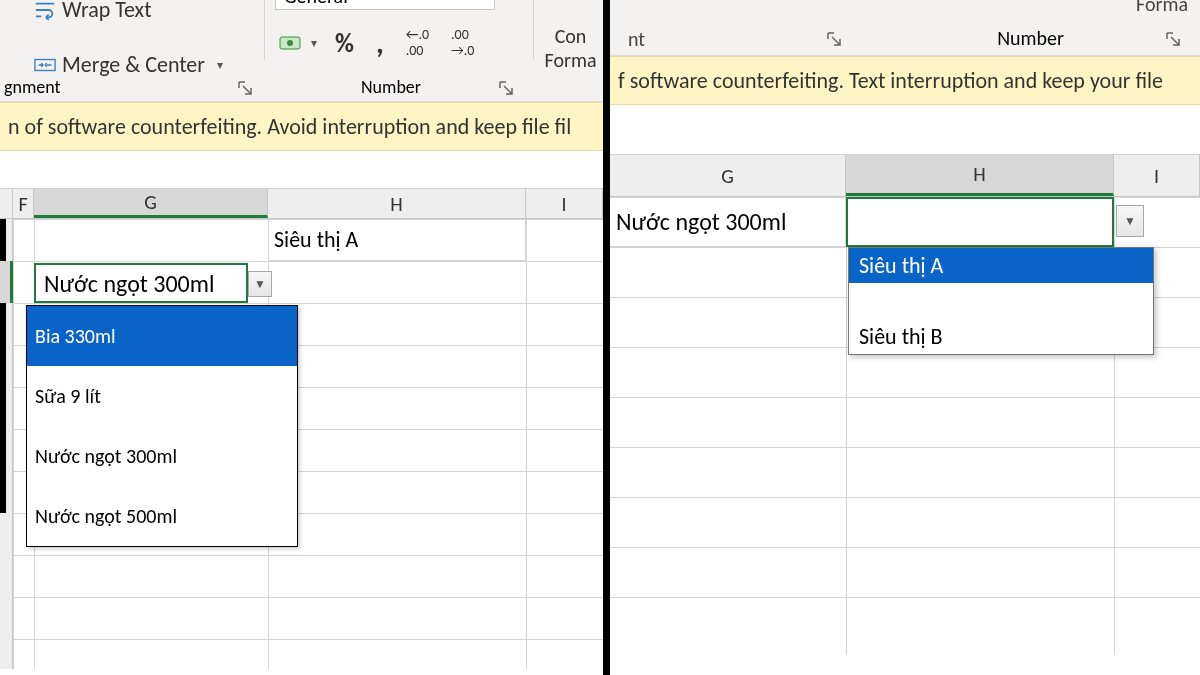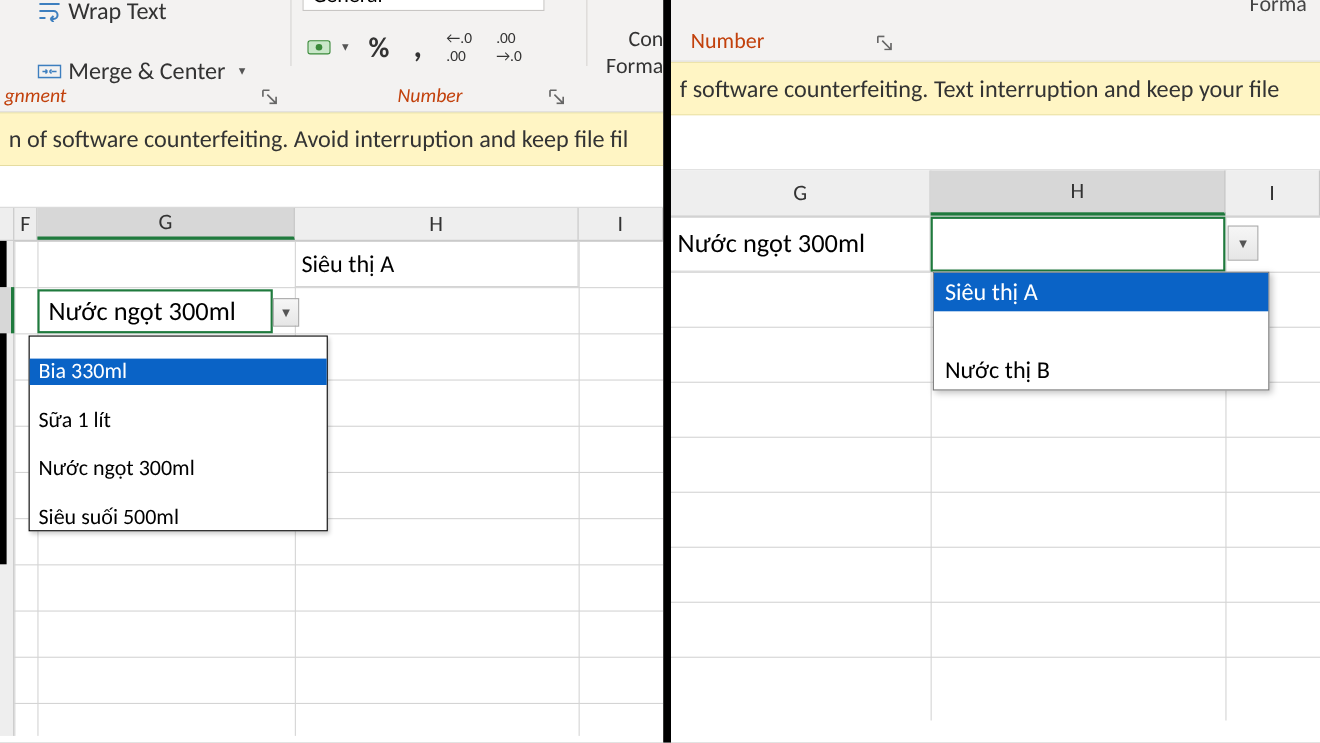--- a/index.html
+++ b/index.html
@@ -38,21 +38,21 @@
     gap: 6px;
     font-size: 22px;
     color: #333;
     padding: 4px 6px;
     cursor: pointer;
   }
   .rb-btn .ic { width: 22px; height: 22px; display: inline-flex; align-items: center; justify-content: center; }
   .group-sep { width: 1px; height: 60px; background: #d6d4d2; margin: 0 4px; }
   .group-label {
     font-size: 18px;
-    color: #c2410c;
+    color: #000000;
     text-align: center;
     padding: 4px 0 6px;
   }
   .group-footer {
     display: flex;
     justify-content: space-between;
     align-items: center;
     padding: 0 6px;
   }
   .launcher {
@@ -113,21 +113,21 @@
     background:linear-gradient(#f6f6f6,#e6e6e6);
     border:1px solid #a8a8a8;
     display:flex; align-items:center; justify-content:center;
     font-size:12px; color:#555;
   }
 
   .dropdown-list {
     position:absolute; background:#fff; border:1px solid #000;
     font-size:20px; box-shadow:2px 2px 4px rgba(0,0,0,0.2);
   }
-  .dropdown-list .opt { padding:0 8px; white-space:nowrap;margin-top:20px; }
+  .dropdown-list .opt { padding:18px 8px; white-space:nowrap; }
   .dropdown-list .opt.sel { background:#0a63c6; color:#fff; }
 
   .dropdown-list2 {
     position:absolute; background:#fff; border:1px solid #767676;
     font-size:22px; box-shadow:2px 2px 6px rgba(0,0,0,0.25);
   }
   .dropdown-list2 .opt { padding:4px 10px; }
   .dropdown-list2 .opt.sel { background:#0a63c6; color:#fff; }
   .dropdown-list2 .gap { height:36px; }
 
@@ -184,28 +184,28 @@
           <span class="rb-btn" style="font-size:14px; line-height:1.1; text-align:left;">
             <span>←.0<br>.00</span>
           </span>
           <span class="rb-btn" style="font-size:14px; line-height:1.1; text-align:left;">
             <span>.00<br>→.0</span>
           </span>
         </div>
       </div>
       <div class="group-sep"></div>
 
-      <div style="flex:1; text-align:right; padding-top:24px;">
+      <div style="flex:1; text-align:center; padding-top:24px;">
         <div style="font-size:20px; color:#333;">
           <div>Con</div>
           <div>Forma</div>
         </div>
       </div>
     </div>
-    <div style="display:flex;font-style:italic;">
+    <div style="display:flex;">
       <div class="group-footer" style="flex:0 0 260px; padding-left:4px;">
         <span class="group-label">gnment</span>
         <span class="launcher">
           <svg width="14" height="14" viewBox="0 0 14 14">
               <path d="M1 1h6M1 1v6M5 5l8 8M13 7v6h-6" stroke="#666" stroke-width="1.5" fill="none"></path>
             </svg>
         </span>
       </div>
       <div style="width:1px;"></div>
       <div class="group-footer" style="flex:0 0 260px; justify-content:center; position:relative;">
@@ -270,35 +270,43 @@
 
     <div class="active-cell" style="left:34px; top:74px; width:214px; height:40px;">
       <span>Nước ngọt 300ml</span>
     </div>
     <div class="dd-handle" style="left:248px; top:82px;">
       <span>▼</span>
     </div>
 
     <div class="dropdown-list" style="left:26px; top:116px; width:272px;">
       <div class="opt sel"><span>Bia 330ml</span></div>
-      <div class="opt"><span>Sữa 1 lít</span></div>
+      <div class="opt"><span>Sữa 9 lít</span></div>
       <div class="opt"><span>Nước ngọt 300ml</span></div>
-      <div class="opt"><span>Siêu suối 500ml</span></div>
+      <div class="opt"><span>Nước ngọt 500ml</span></div>
     </div>
   </div>
 </div>
 
 <div class="divider"></div>
 
 <div class="panel panel-right">
   <div class="ribbon ribbon-right" style="height:56px;">
     <div style="display:flex; justify-content:flex-end; padding:0 12px; margin-top:-8px;">
       <span class="rr-txt">Forma</span>
     </div>
     <div style="display:flex; justify-content:space-between; padding:6px 18px 0;">
+      <div style="display:flex; align-items:center; gap:180px;">
+        <span class="rr-txt">nt</span>
+        <span class="launcher">
+          <svg width="14" height="14" viewBox="0 0 14 14">
+              <path d="M1 1h6M1 1v6M5 5l8 8M13 7v6h-6" stroke="#666" stroke-width="1.5" fill="none"></path>
+            </svg>
+        </span>
+      </div>
       <div style="display:flex; align-items:center; gap:100px;">
         <span class="group-label" style="font-size:20px;">Number</span>
         <span class="launcher">
           <svg width="14" height="14" viewBox="0 0 14 14">
               <path d="M1 1h6M1 1v6M5 5l8 8M13 7v6h-6" stroke="#666" stroke-width="1.5" fill="none"></path>
             </svg>
         </span>
       </div>
     </div>
   </div>
@@ -339,16 +347,16 @@
     </div>
 
     <div class="active-cell" style="left:236px; top:42px; width:268px; height:50px; border:2px solid #1f7a3d;"></div>
     <div class="dd-handle" style="left:506px; top:50px; width:28px; height:32px;">
       <span>▼</span>
     </div>
 
     <div class="dropdown-list2" style="left:238px; top:92px; width:306px;">
       <div class="opt sel"><span>Siêu thị A</span></div>
       <div class="gap"></div>
-      <div class="opt"><span>Nước thị B</span></div>
+      <div class="opt"><span>Siêu thị B</span></div>
     </div>
   </div>
 </div>
 
 </body></html>

